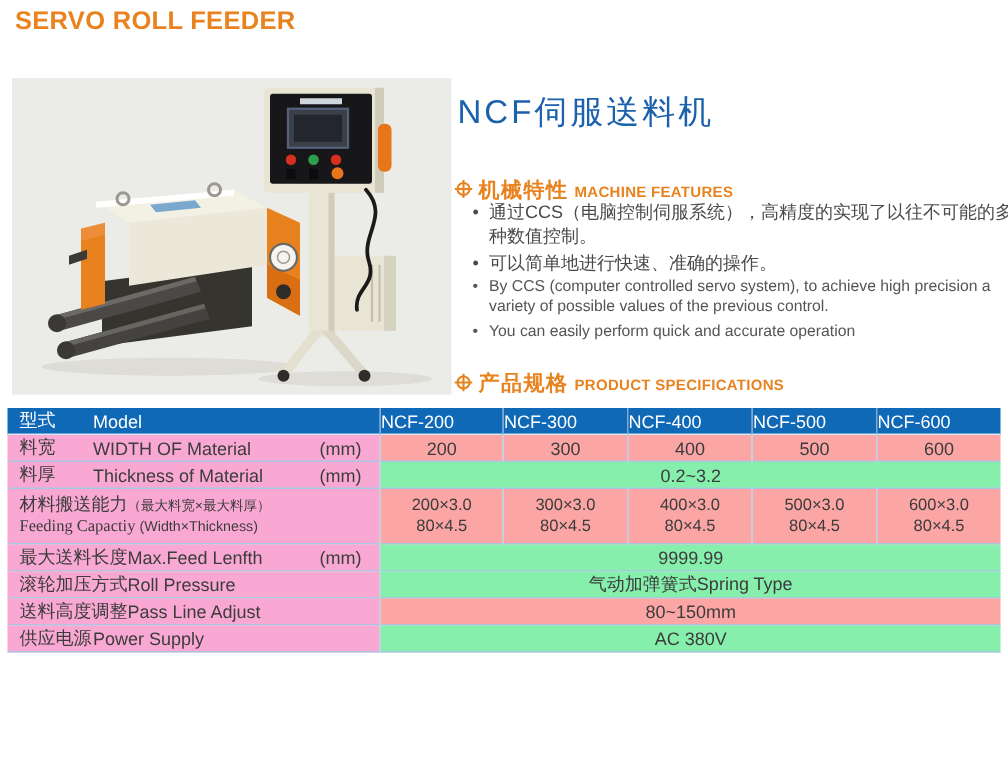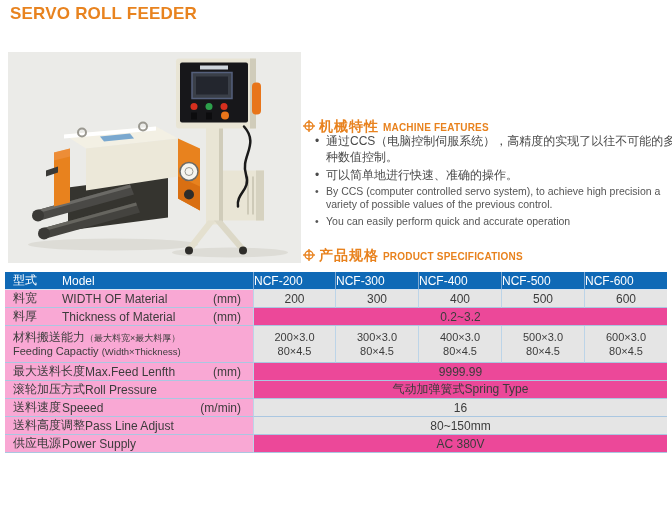--- a/index.html
+++ b/index.html
@@ -48,25 +48,25 @@
   tr.hdr td { background:#0f69b6; color:#fff; height:22px; text-align:left; border-bottom:1px solid #d7e4f2; }
   tr.hdr td.label-cell { text-align:left; }
   tr.hdr td.model { border-left:1px solid #7fa9d2; font-size:12px; }
   .label-cell { background:#f9a8d4; padding:0 8px 0 8px !important; }
   .label-flex { display:flex; align-items:center; width:100%; }
   .label-flex .cn { min-width:49px; flex:none; }
   .label-flex .en { flex:none; }
   .label-flex .unit { margin-left:auto; padding-right:4px;text-align:center; }
   .label-2line { line-height:13px; padding:4px 0; }
   .label-2line .cn-sub { font-size:9px; }
-  .label-2line .en { font-size:11px; }
+  .label-2line .en { font-size:11px;font-family:Liberation Serif, serif; }
   .label-2line .en-sub { font-size:9.5px; }
   td.val { text-align:center; border-left:1px solid #bcd4e8; }
-  tr.r0 td.val { background:#e5e5e5; }
-  tr.r1 td.val { background:#ec4899; }
+  tr.r0 td.val { background:#fca5a5; }
+  tr.r1 td.val { background:#86efac; }
   tr.std td { height:16px; }
   tr.tall td { height:37px; }
   td.val.two { font-size:11px; line-height:14px; }
 </style>
 </head>
 <body>
 
 <div class="page">
 
   <div class="masthead">
@@ -151,20 +151,23 @@
           <circle cx="217" cy="63" r="4" fill="#e8751a"></circle>
         </g>
 
         <rect x="244" y="30" width="9" height="32" rx="4" fill="#e8751a"></rect>
 
         <path d="M236 74 C252 92, 232 104, 238 122 C243 138, 228 140, 230 154" fill="none" stroke="#1a1a1a" stroke-width="2.5" stroke-linecap="round"></path>
       </g>
     </svg>
   </div>
 
+  <div class="right-col">
+    <div class="product-name">NCF伺服送料机</div>
+  </div>
 
   <div class="section-heading features-heading">
     <svg class="icon" width="12" height="12" viewBox="0 0 12 12">
       <circle cx="6" cy="6" r="4" fill="none" stroke="#e8821e" stroke-width="1.4"></circle>
       <line x1="6" y1="0" x2="6" y2="12" stroke="#e8821e" stroke-width="1.4"></line>
       <line x1="0" y1="6" x2="12" y2="6" stroke="#e8821e" stroke-width="1.4"></line>
     </svg>
     <span class="cn">机械特性</span>
     <span class="en">MACHINE FEATURES</span>
   </div>
@@ -261,30 +264,20 @@
             <div class="label-flex">
               <span class="cn">滚轮加压方式</span>
               <span class="en">Roll Pressure</span>
             </div>
           </td>
           <td class="val" colspan="5">气动加弹簧式Spring Type</td>
         </tr>
         <tr class="r0 std">
           <td class="label-cell">
             <div class="label-flex">
-              <span class="cn">送料速度</span>
-              <span class="en">Speeed</span>
-              <span class="unit">(m/min)</span>
-            </div>
-          </td>
-          <td class="val" colspan="5">16</td>
-        </tr>
-        <tr class="r0 std">
-          <td class="label-cell">
-            <div class="label-flex">
               <span class="cn">送料高度调整</span>
               <span class="en">Pass Line Adjust</span>
             </div>
           </td>
           <td class="val" colspan="5">80~150mm</td>
         </tr>
         <tr class="r1 std">
           <td class="label-cell">
             <div class="label-flex">
               <span class="cn">供应电源</span>

